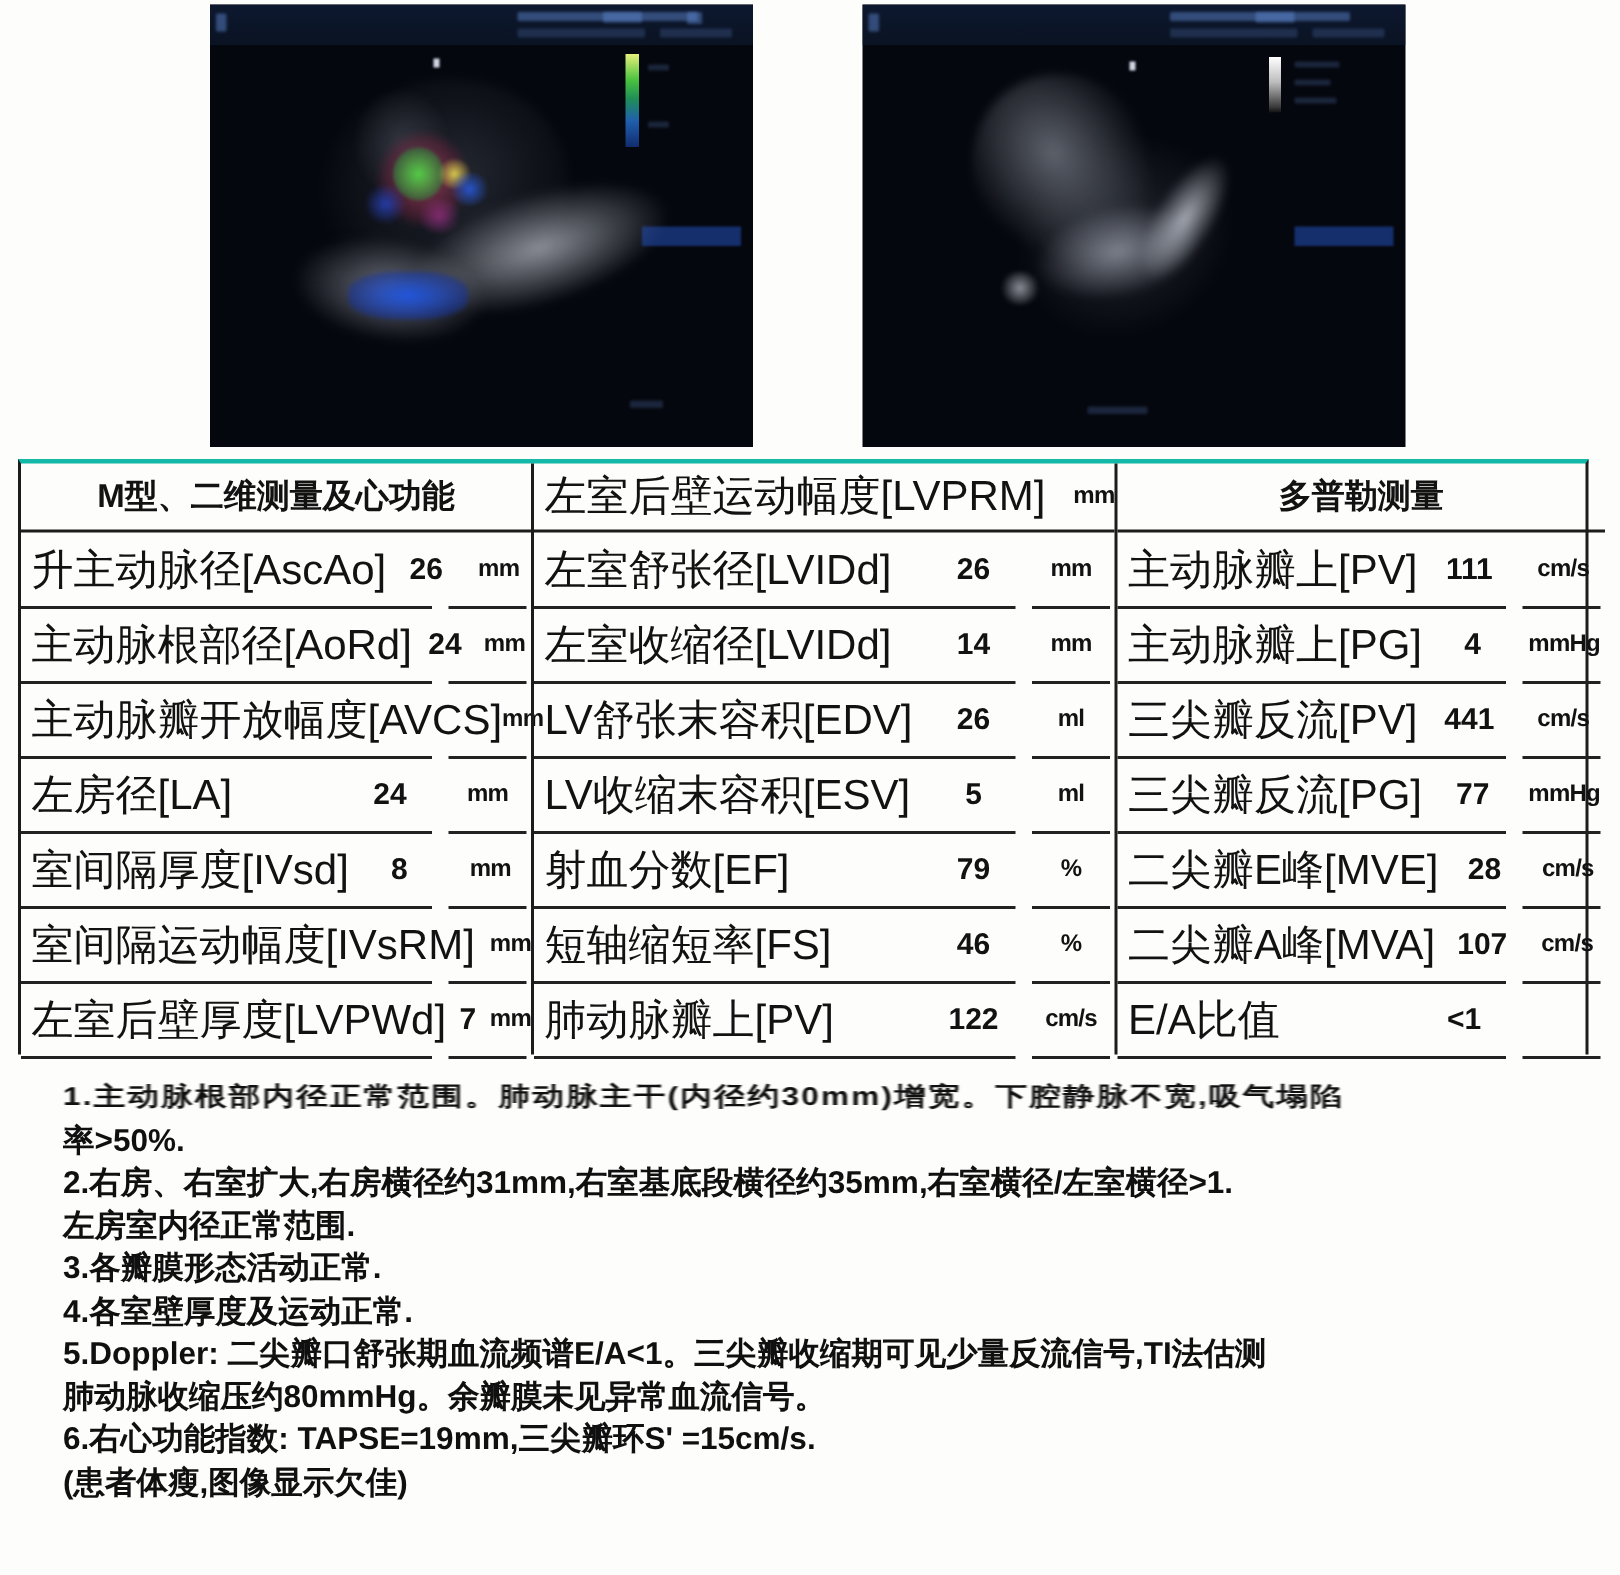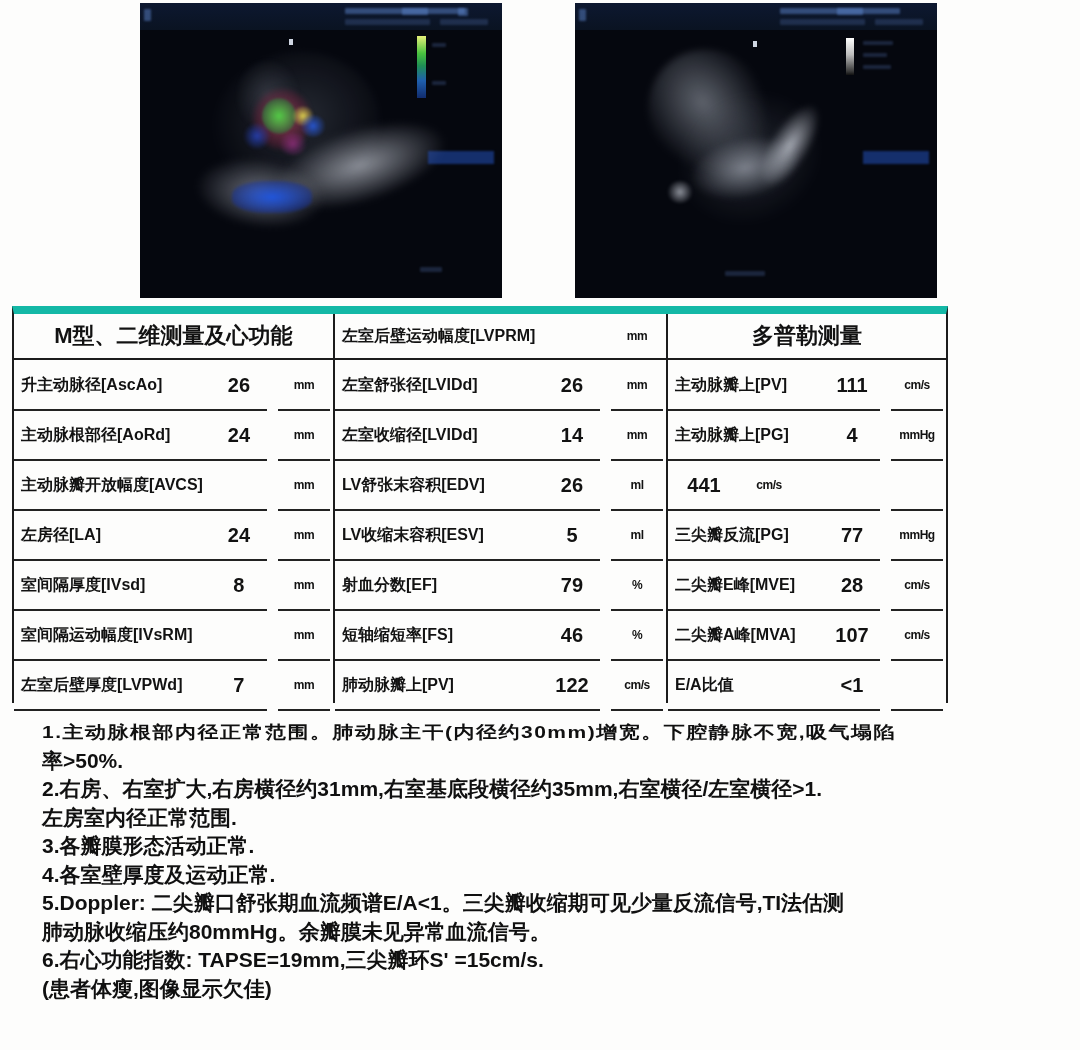--- a/index.html
+++ b/index.html
@@ -20,33 +20,33 @@
               filter:blur(.4px); }
   .graybar { position:absolute; width:8px;
              background:linear-gradient(#ffffff,#bdbdbd 45%,#3a3a3a 90%,#111);
              filter:blur(.3px); }
   .hud-bluebar { position:absolute; height:13px; background:rgba(35,80,185,.55);
                  filter:blur(.8px); }
   .apex-dot { position:absolute; width:4px; height:6px; background:#cfd6e2;
               filter:blur(.6px); }
 
   
-  .report-table { position:absolute; left:12px; top:306px; width:936px; height:397px;
-                  display:flex; border-top:8px solid #14b8a6; border-left:2px solid #1c1c1c;
+  .report-table { position:absolute; left:12px; top:306px; width:1047px; height:397px;
+                  display:flex; border-top:3px solid #14b8a6; border-left:2px solid #1c1c1c;
                   border-right:2px solid #1c1c1c; color:#121212; }
   .tcol { position:relative; height:100%; }
   .tcol + .tcol { border-left:2px solid #1c1c1c; }
   .tcol-1 { width:340px; } .tcol-2 { width:389px; } .tcol-3 { width:327px; }
   .thead { height:46px; border-bottom:2px solid #1c1c1c; display:flex;
            align-items:center; }
   .thead-center { justify-content:center; font-size:22px; font-weight:700; }
   .trow { height:50px; display:flex; align-items:center; position:relative; }
-  .trow .lbl { flex:1; padding-left:7px; font-size:16px; font-weight:700; white-space:nowrap; }
+  .trow .lbl { flex:1; padding-left:7px; font-size:28px; font-weight:400; white-space:nowrap; }
   .trow .val { width:72px; text-align:center; font-size:20px; font-weight:700; }
-  .trow .unit { width:58px; text-align:center; font-size:12px; font-weight:700;
+  .trow .unit { width:58px; text-align:center; font-size:16px; font-weight:700;
                 letter-spacing:-.5px; }
   .trow.ruled::before { content:""; position:absolute; left:0; bottom:-1px;
                 width:calc(100% - 66px); border-bottom:2px solid #222; }
   .trow.ruled::after  { content:""; position:absolute; right:3px; bottom:-1px;
                 width:52px; border-bottom:2px solid #222; }
   .thead .trow { width:100%; height:100%; }
 
   
   .findings { position:absolute; left:15px; top:718px; width:1055px; color:#101010; }
   .findings-title { font-size:25px; font-weight:700; margin-bottom:4px; }
@@ -208,20 +208,21 @@
         <span class="lbl">主动脉瓣上[PV]</span>
         <span class="val">111</span>
         <span class="unit">cm/s</span>
       </div>
     <div class="trow ruled">
         <span class="lbl">主动脉瓣上[PG]</span>
         <span class="val">4</span>
         <span class="unit">mmHg</span>
       </div>
     <div class="trow ruled">
+        <span class="lbl">三尖瓣反流[PV]</span>
         <span class="val">441</span>
         <span class="unit">cm/s</span>
       </div>
     <div class="trow ruled">
         <span class="lbl">三尖瓣反流[PG]</span>
         <span class="val">77</span>
         <span class="unit">mmHg</span>
       </div>
     <div class="trow ruled">
         <span class="lbl">二尖瓣E峰[MVE]</span>

